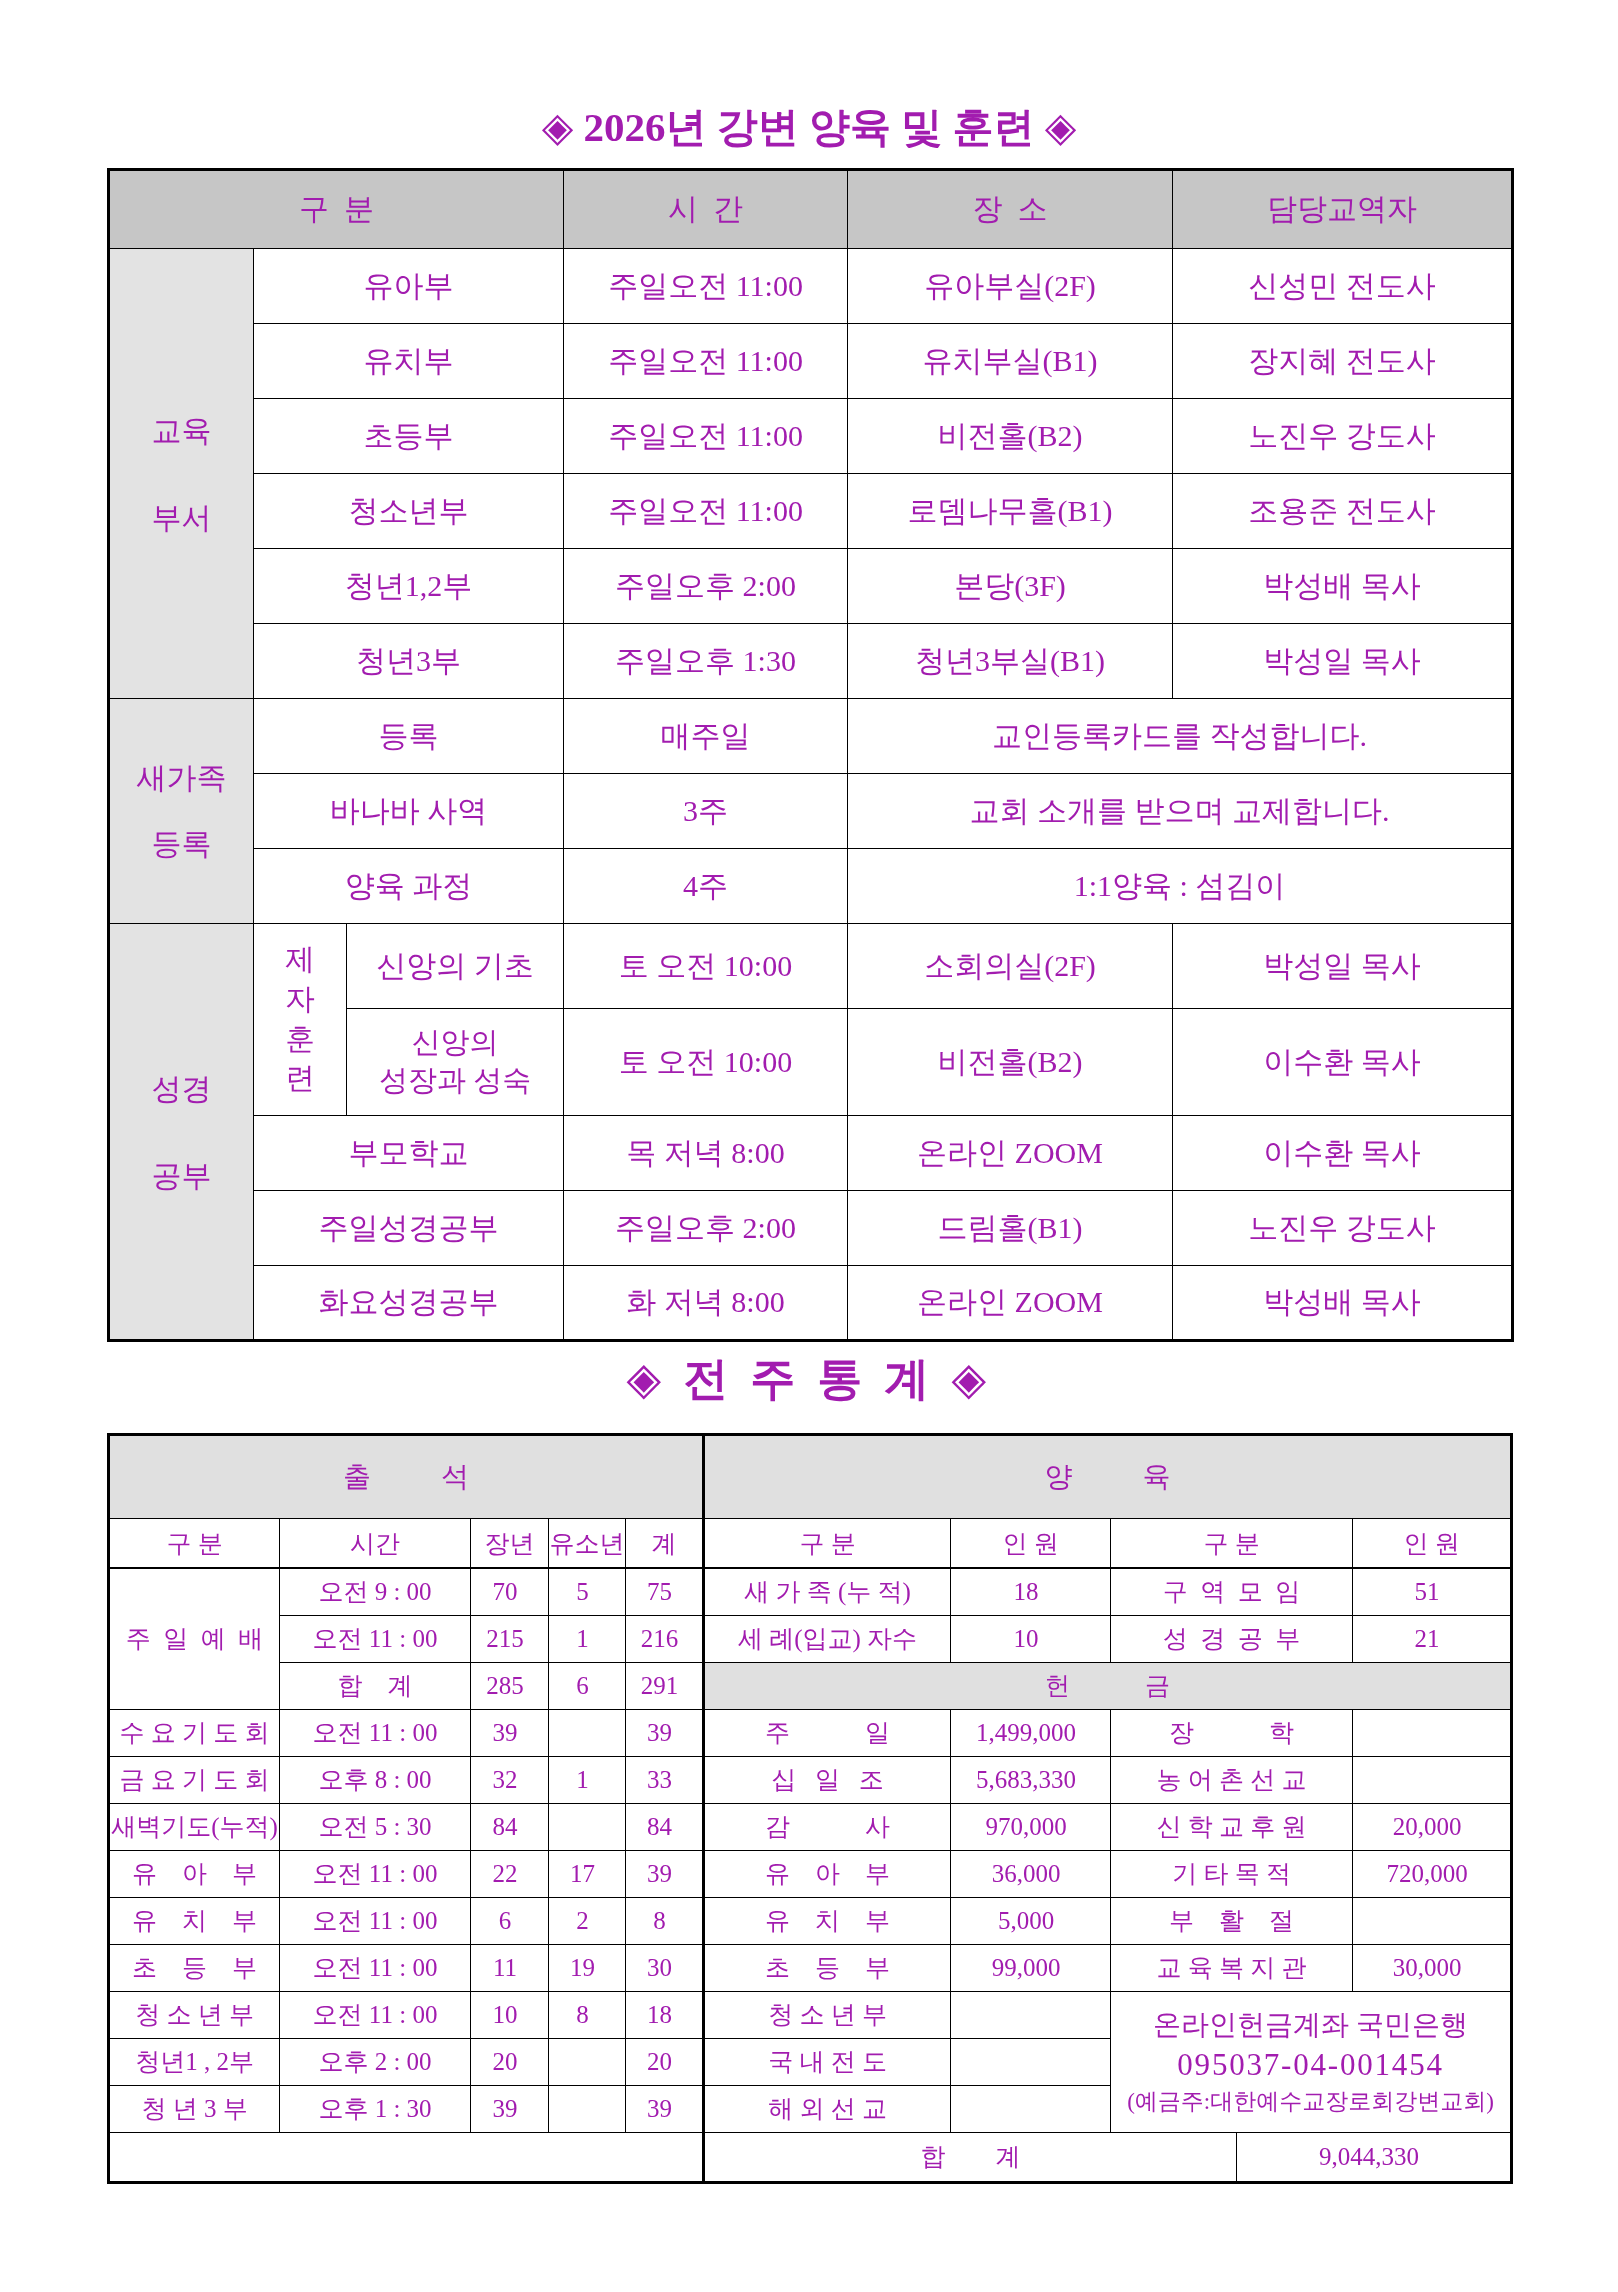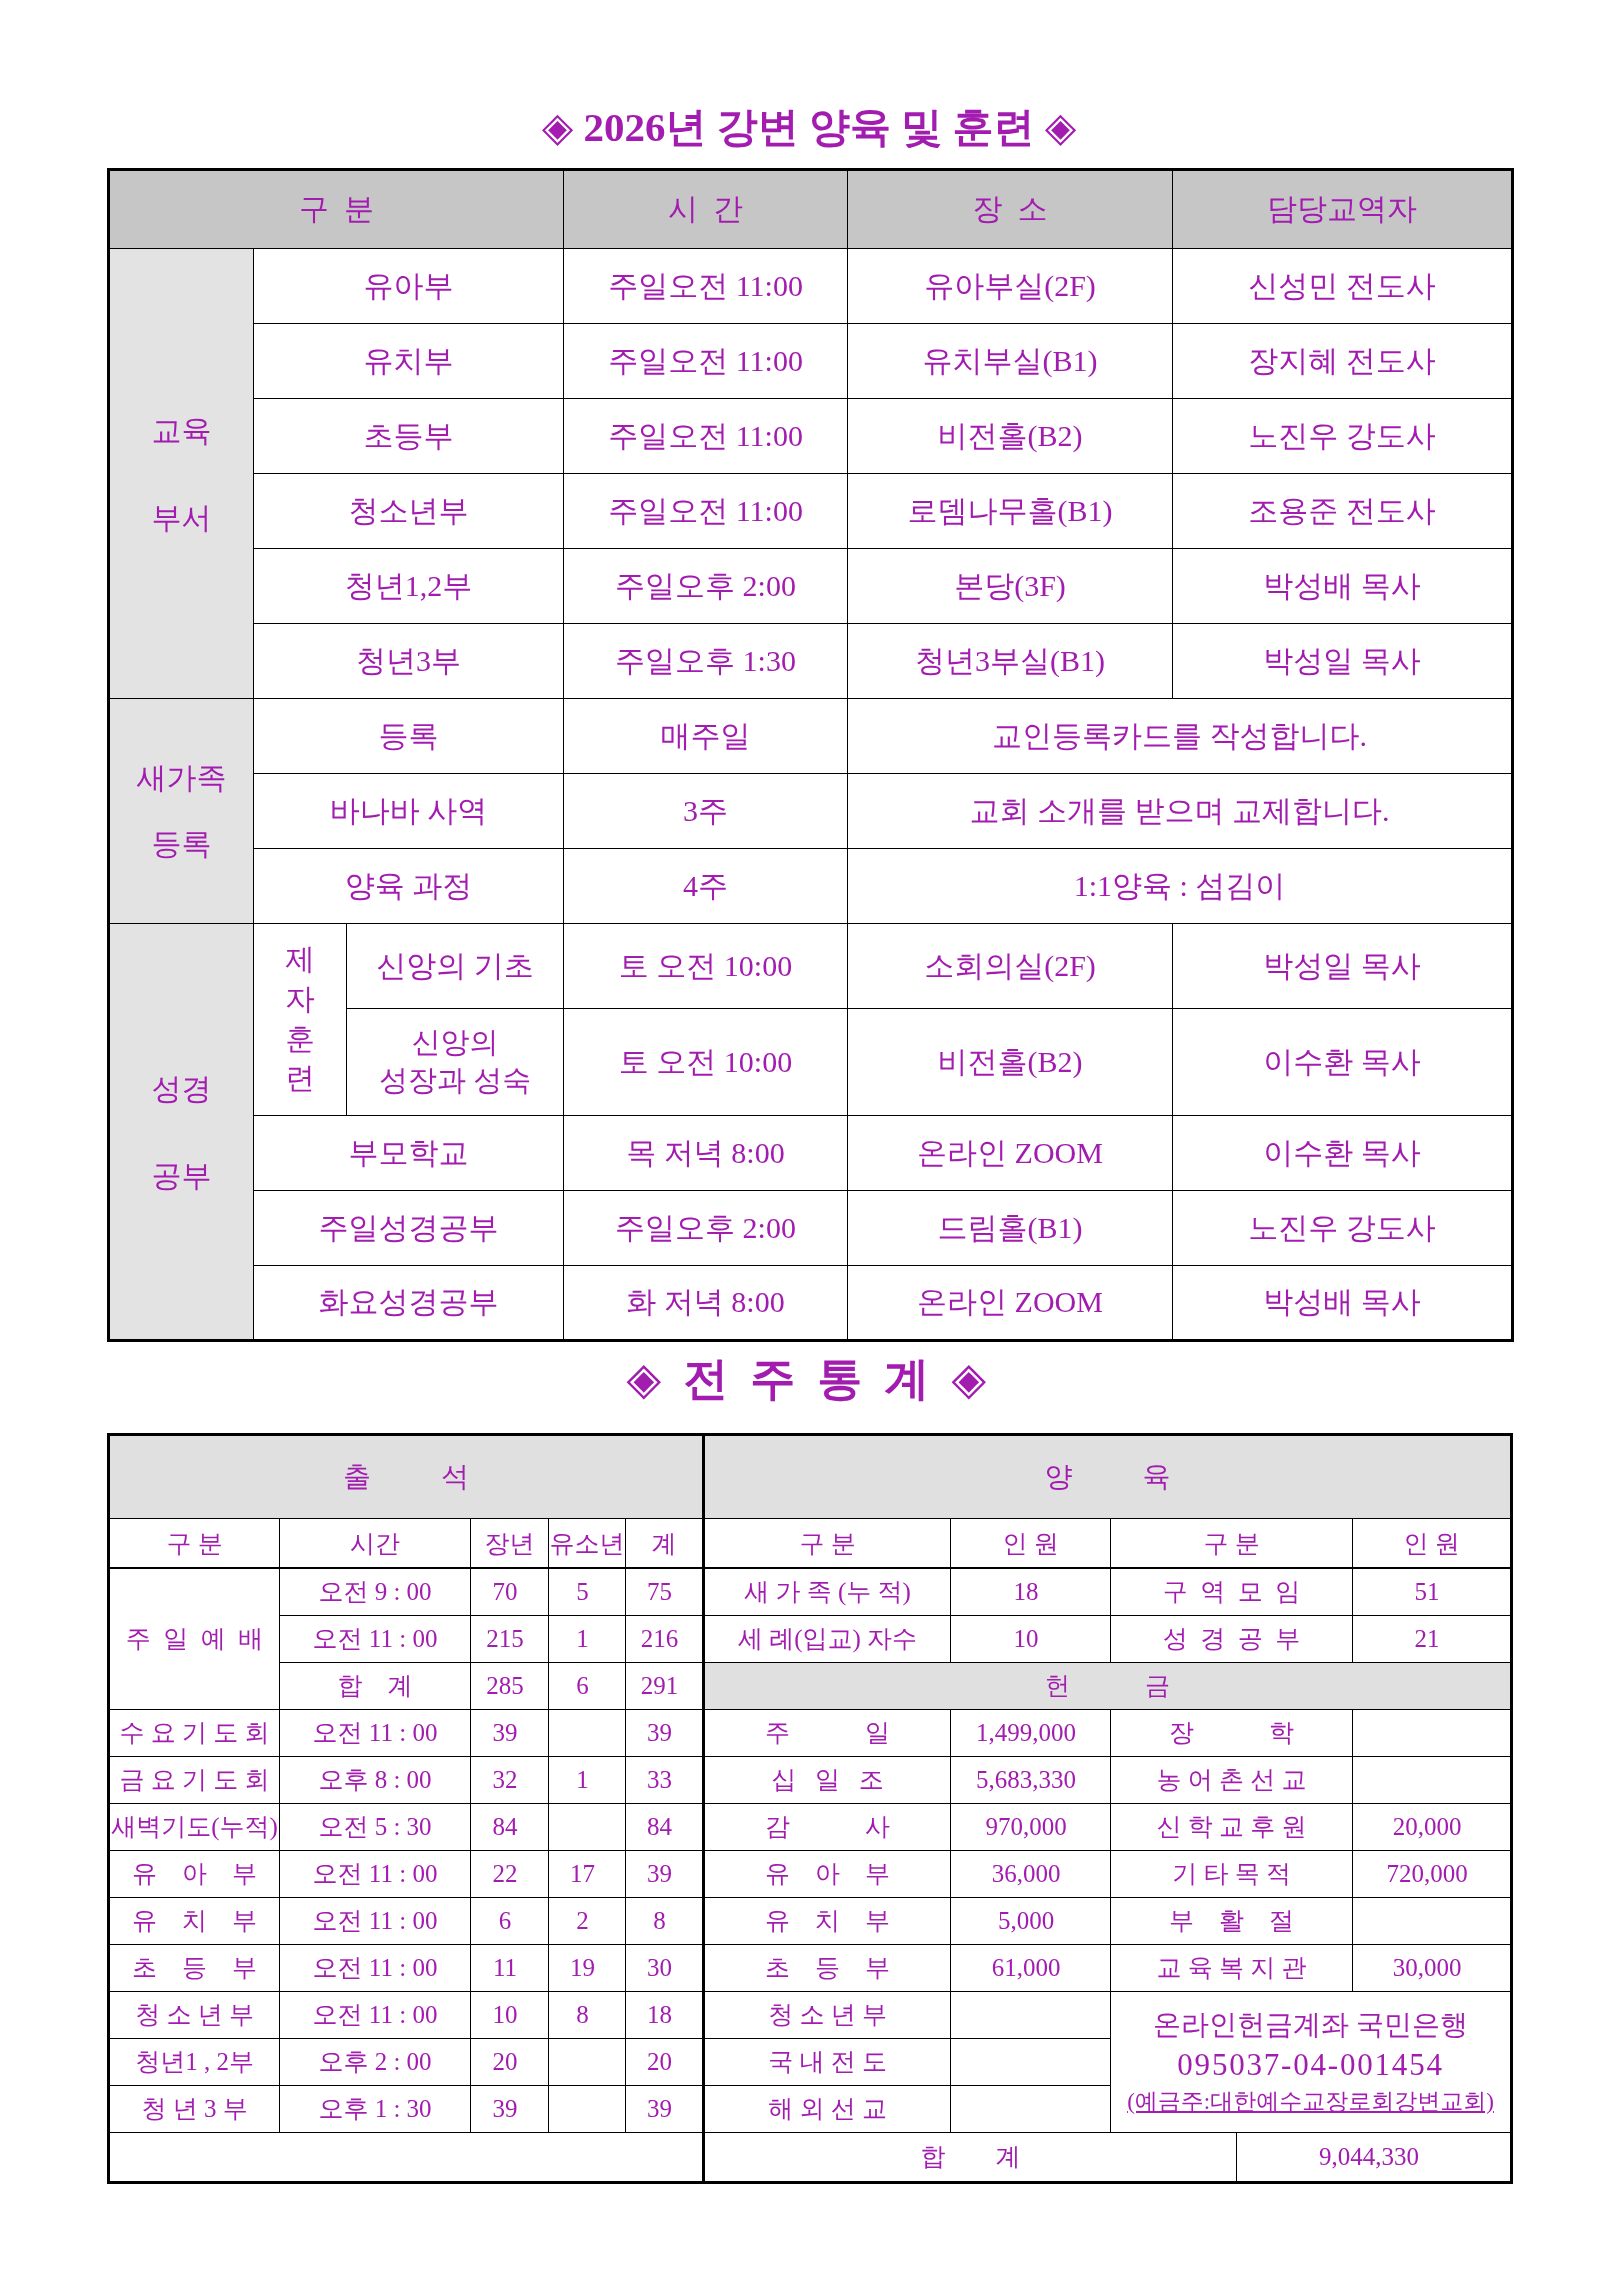--- a/index.html
+++ b/index.html
@@ -27,21 +27,21 @@
   .t2{left:107px;top:1433px;width:1404px;font-size:25px;}
   .t2 .sec td{background:#e0e0e0;height:82px;font-size:28px;}
   .t2 .hd2 td{height:48px;border-bottom:2.7px solid #000;}
   .r53{height:47px;} .r56{height:50px;}
   .num{text-align:right;padding-right:9px !important;}
   .divl{border-left:3.6px solid #000 !important;}
   .gray{background:#e0e0e0;font-family:Liberation Serif, serif;}
   .acct{line-height:1.35;}
   .acct .a1{font-size:28px;}
   .acct .a2{font-size:31px;letter-spacing:1.8px;}
-  .acct .a3{font-size:23px;text-decoration:underline;}
+  .acct .a3{font-size:23px;}
 </style>
 </head>
 <body>
 
 <div class="page">
 
   <div class="title title1">◈ 2026년 강변 양육 및 훈련 ◈</div>
 
   <table class="t t1">
     <colgroup>
@@ -268,21 +268,21 @@
       <td colspan="2" class="pre">부    활    절</td>
       <td class="num"></td>
     </tr>
     <tr class="r53">
       <td class="pre">초    등    부</td>
       <td class="pre">오전 11 : 00</td>
       <td class="num">11</td>
       <td class="num">19</td>
       <td class="num">30</td>
       <td class="pre divl">초    등    부</td>
-      <td class="num">61,000</td>
+      <td class="num">99,000</td>
       <td colspan="2" class="pre">교 육 복 지 관</td>
       <td class="num">30,000</td>
     </tr>
     <tr class="r53">
       <td class="pre">청 소 년 부</td>
       <td class="pre">오전 11 : 00</td>
       <td class="num">10</td>
       <td class="num">8</td>
       <td class="num">18</td>
       <td class="pre divl">청 소 년 부</td>

